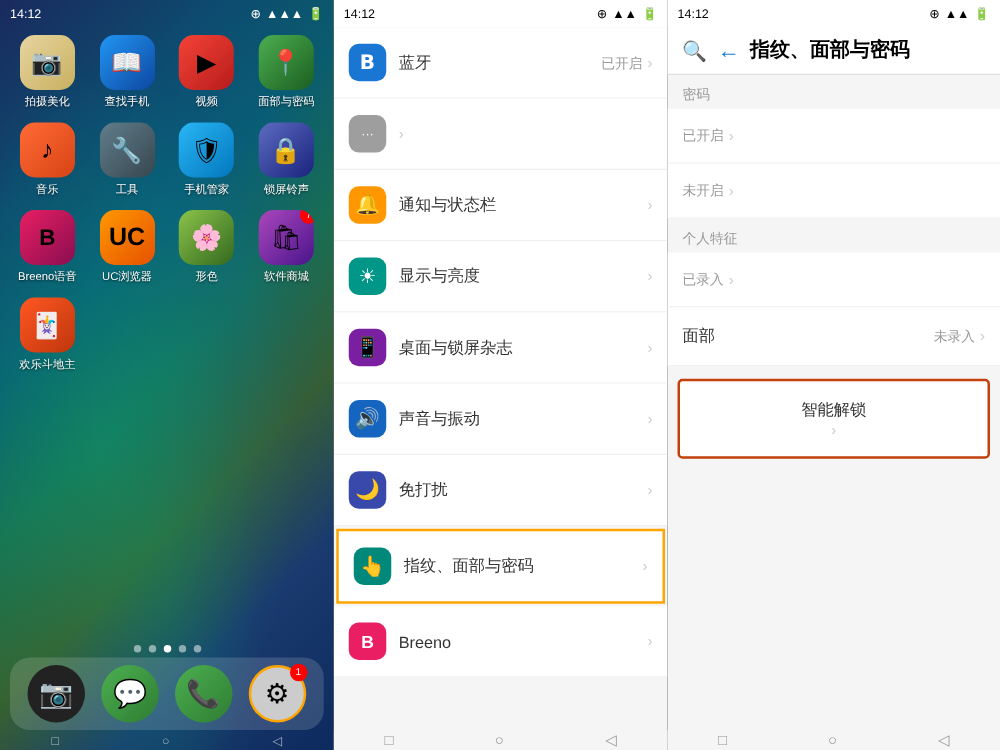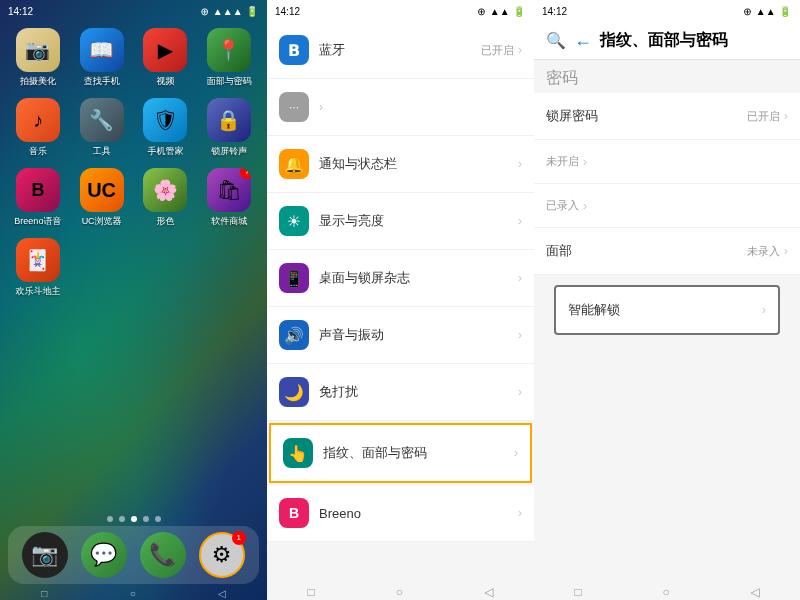--- a/index.html
+++ b/index.html
@@ -306,21 +306,21 @@
       font-weight: 600;
       color: #000;
       flex: 1;
     }
     .phone3-search {
       color: #1976D2;
       font-size: 16px;
     }
     .fp-section-label {
       padding: 8px 12px 4px;
-      font-size: 16px;
+      font-size: 11px;
       color: #999;
     }
     .fp-item {
       background: #fff;
       display: flex;
       align-items: center;
       padding: 14px 12px;
       border-bottom: 1px solid #f0f0f0;
       cursor: pointer;
       position: relative;
@@ -556,41 +556,41 @@
   </div>
 
   <div class="phone3-header">
     <span class="phone3-search">🔍</span>
     <span class="phone3-header-back">←</span>
     <span class="phone3-header-title">指纹、面部与密码</span>
   </div>
 
   <div class="fp-section-label">密码</div>
   <div class="fp-item">
-    <span class="fp-item-text">锁屏密码</span>
     <span class="fp-item-value">已开启</span>
     <span class="fp-chevron">›</span>
   </div>
   <div class="fp-item">
     <span class="fp-item-value">未开启</span>
     <span class="fp-chevron">›</span>
   </div>
 
+  <div class="fp-section-label">个人特征</div>
   <div class="fp-item">
     <span class="fp-item-value">已录入</span>
     <span class="fp-chevron">›</span>
   </div>
   <div class="fp-item">
     <span class="fp-item-text">面部</span>
     <span class="fp-item-value">未录入</span>
     <span class="fp-chevron">›</span>
   </div>
 
   <div style="padding: 8px 0;">
-    <div class="fp-item highlighted" style="border: 2px solid #737373; margin: 2px 20px; border-radius: 4px;">
+    <div class="fp-item highlighted" style="border: 2px solid #c2410c; margin: 2px 8px; border-radius: 4px; flex-direction: column;">
       <span class="fp-item-text">智能解锁</span>
       <span class="fp-chevron">›</span>
     </div>
   </div>
 
   <div class="phone3-navbar">
     <span>□</span>
     <span>○</span>
     <span>◁</span>
   </div>

